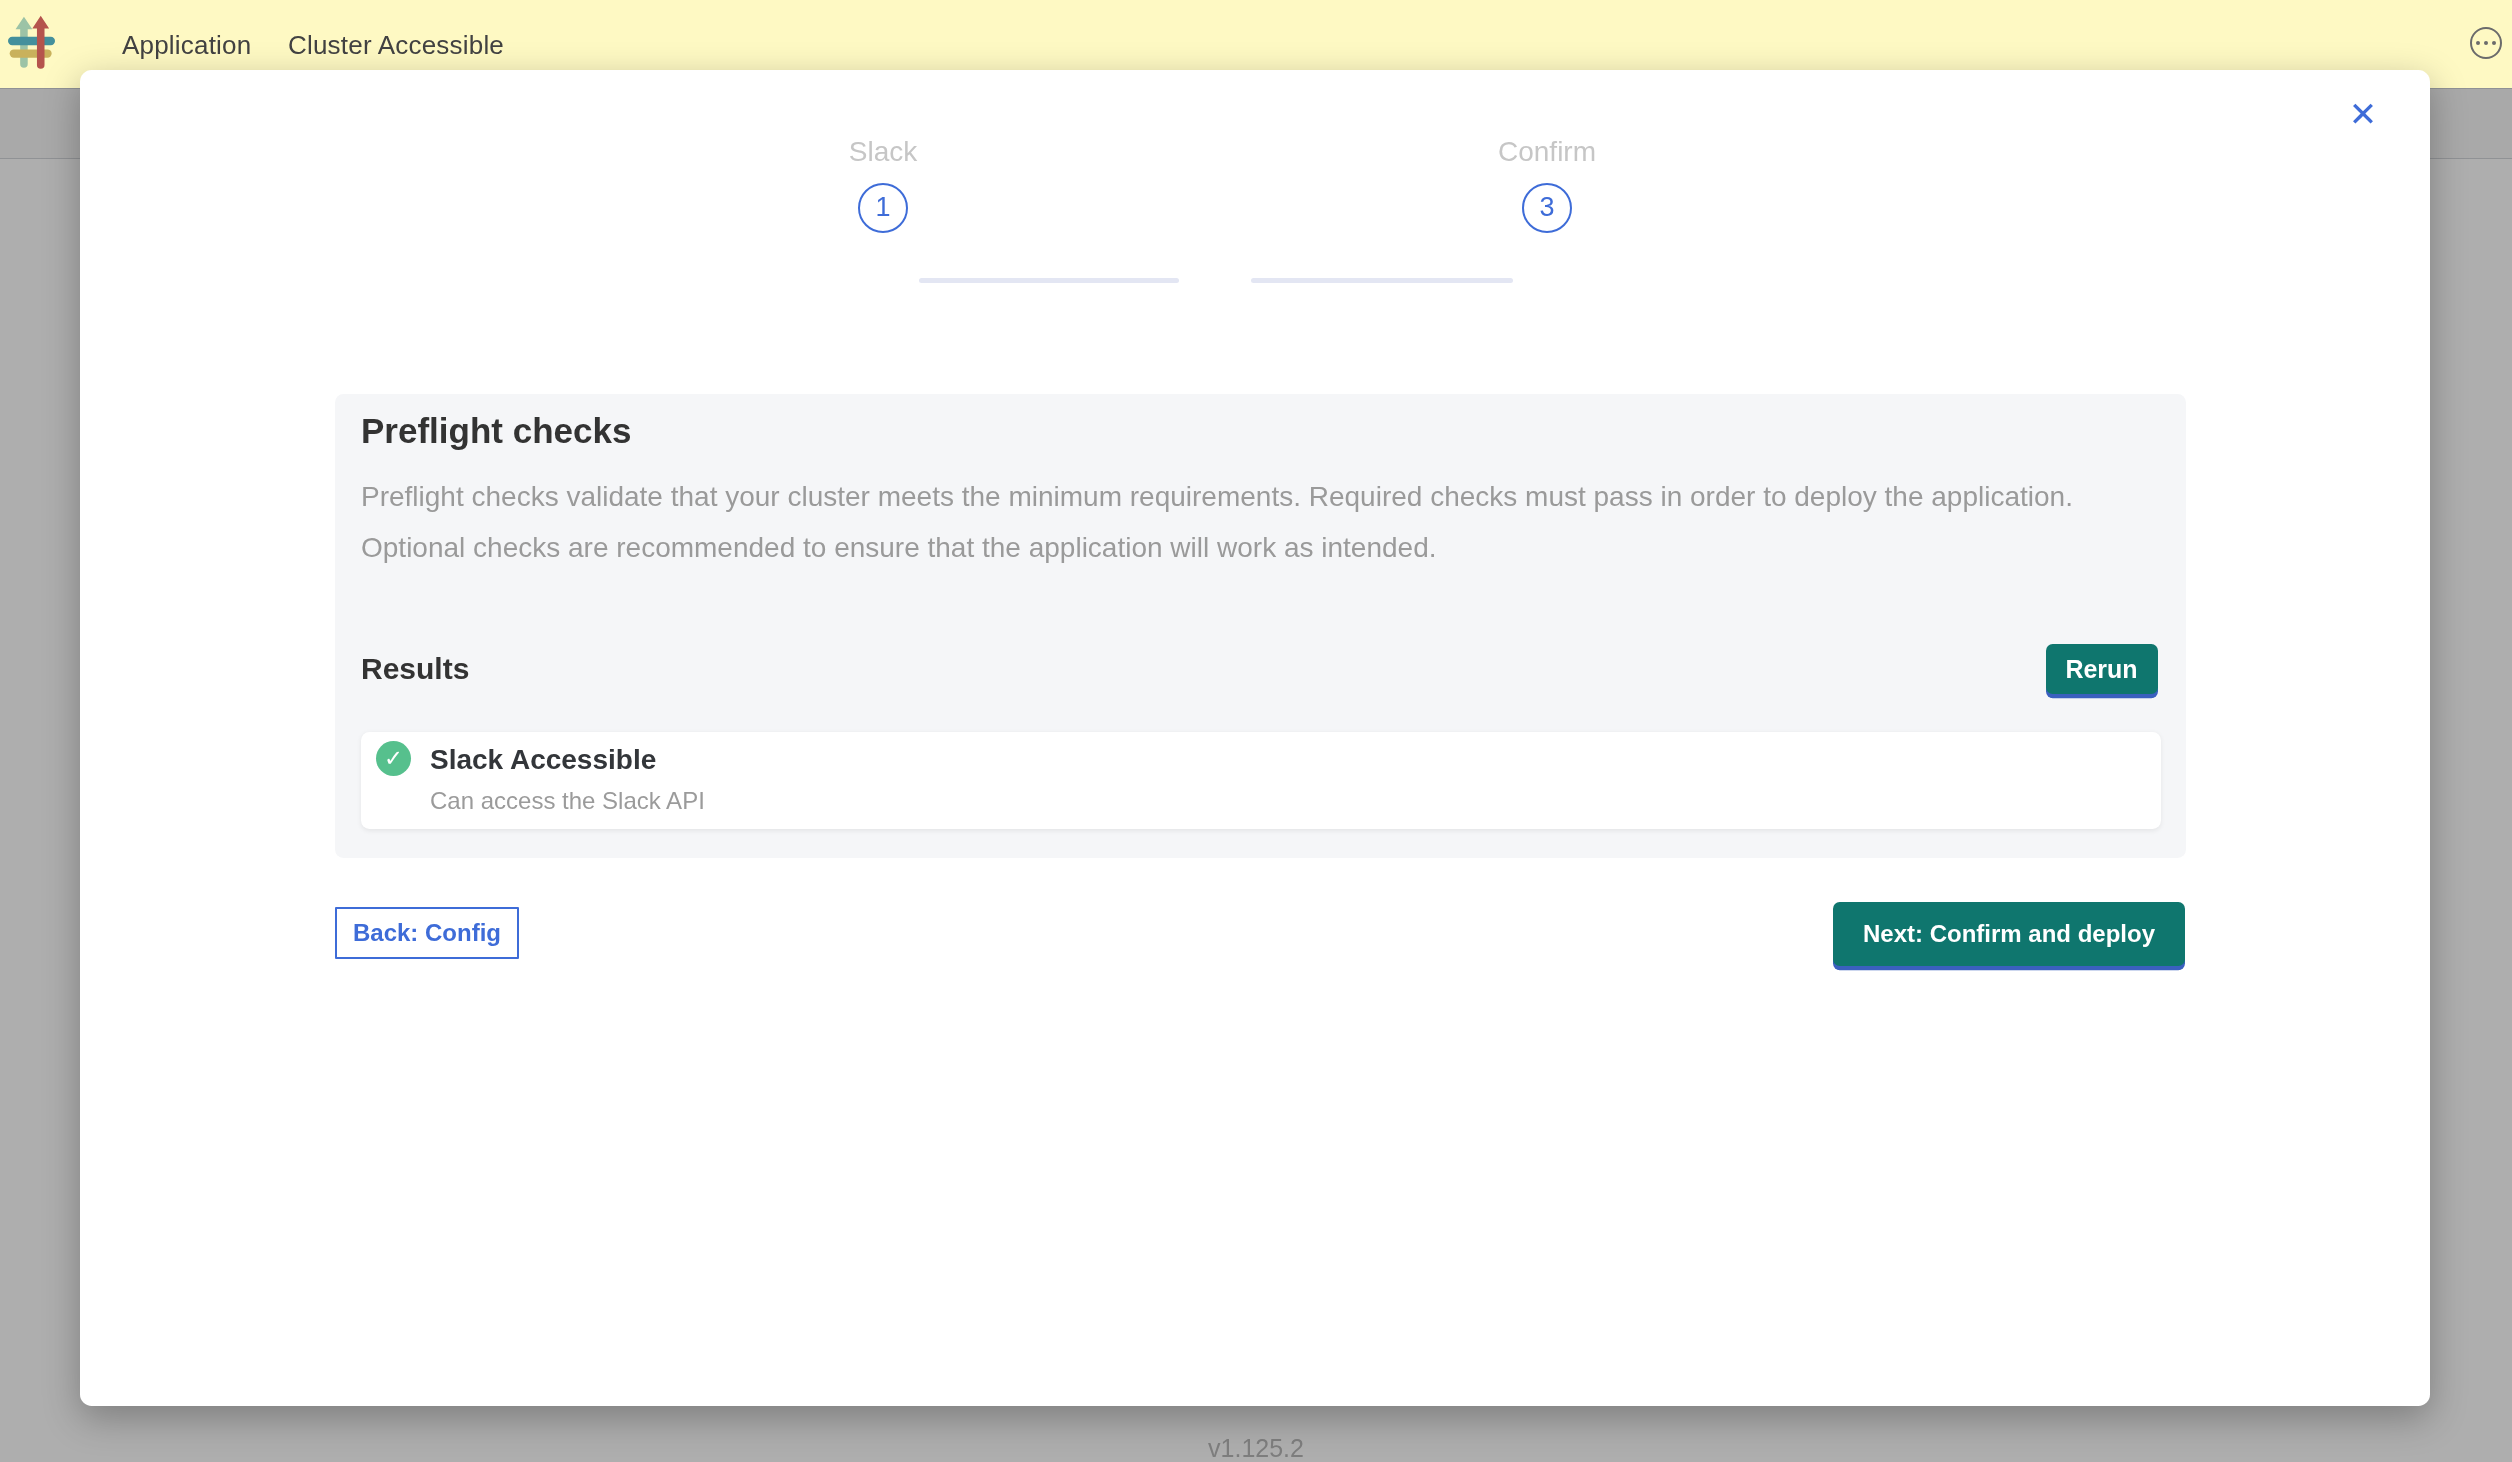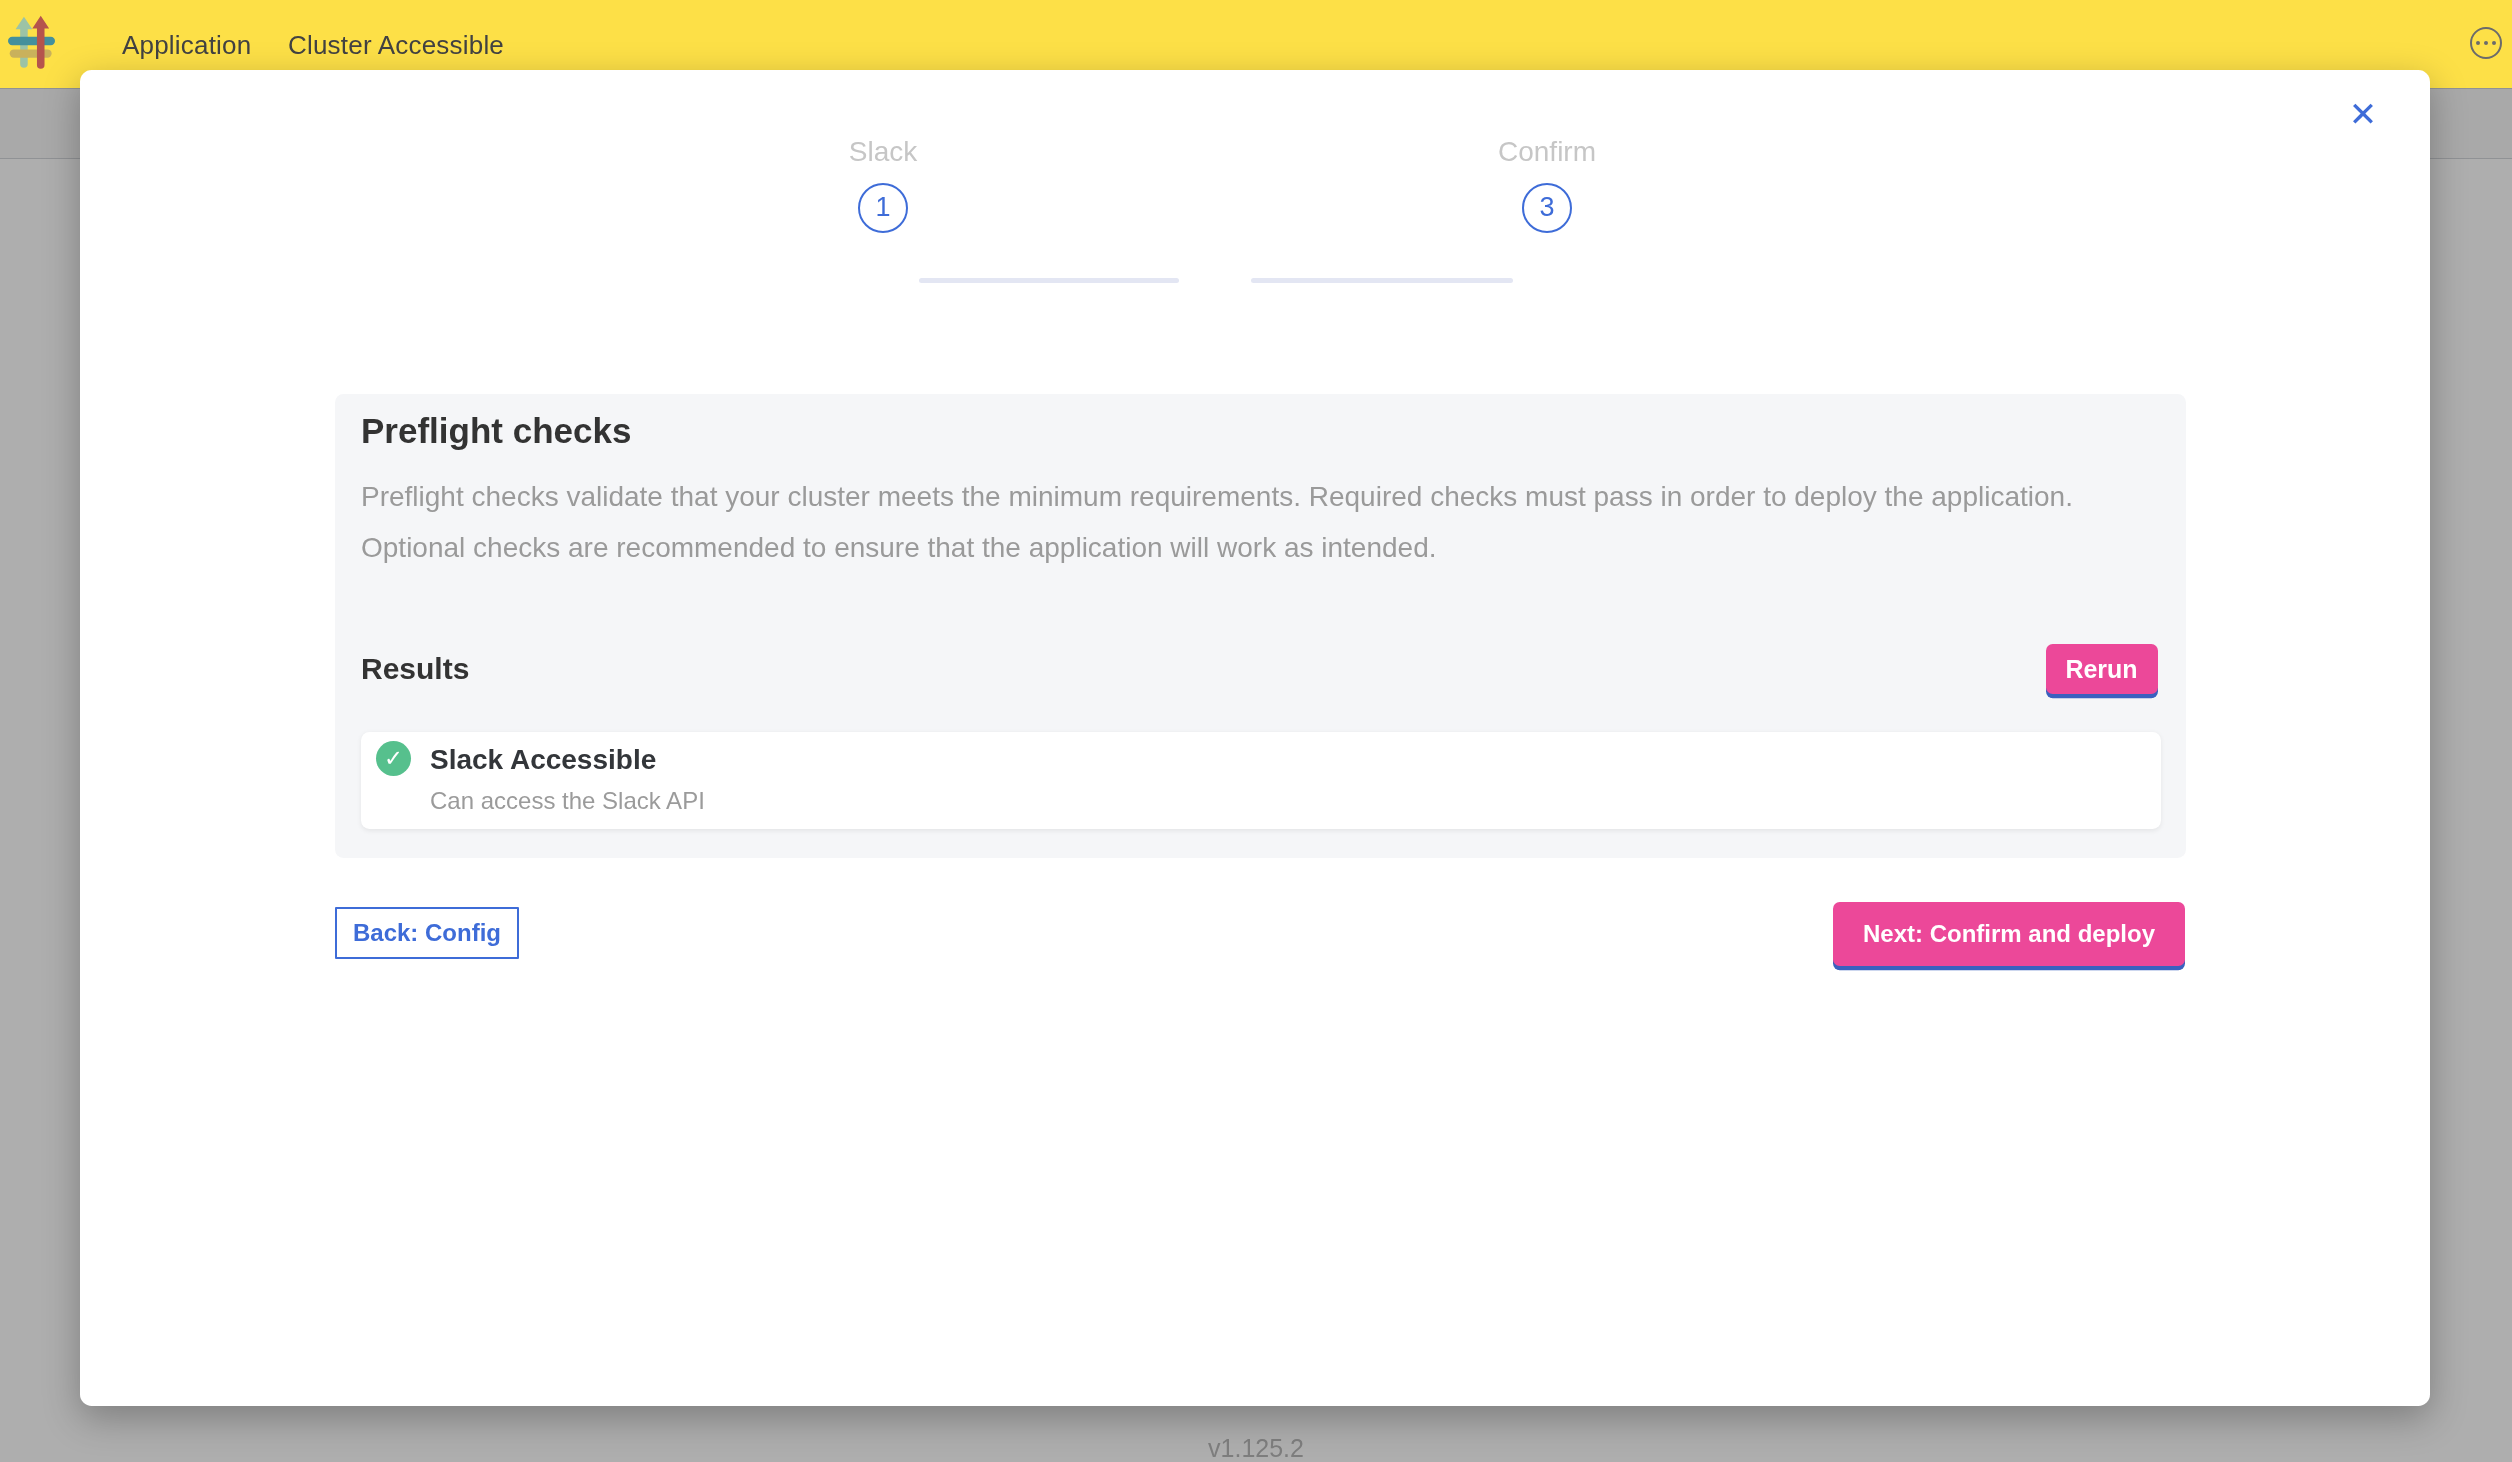--- a/index.html
+++ b/index.html
@@ -7,21 +7,21 @@
   body {
     font-family:"Liberation Sans","DejaVu Sans",sans-serif;
     background:#aeaeae;
     position:relative;
   }
 
   
   .backdrop { position:absolute; inset:0; }
   .app-header {
     position:absolute; top:0; left:0; width:2512px; height:88px;
-    background:#fde047;
+    background:#fef9c3;
   }
   .logo { position:absolute; left:8.4px; top:15px; width:47px; height:57px; }
   .nav-tab {
     position:absolute; top:30px; font-size:26px; color:#424242; letter-spacing:0.2px;
     cursor:pointer;
   }
   .tab-application { left:122px; }
   .tab-cluster { left:288px; }
   .overflow-menu {
     position:absolute; left:2470px; top:27px; width:32px; height:32px;
@@ -83,21 +83,21 @@
   .pf-desc {
     position:absolute; left:26px; top:77px; width:1748px;
     font-size:28px; line-height:51px; color:#9a9a9a;
   }
   .results-row {
     position:absolute; left:26px; right:28.5px; top:248px; height:54px;
     display:flex; align-items:center; justify-content:space-between;
   }
   .results-heading { font-size:30px; font-weight:bold; color:#333333; }
   .btn-blue {
-    background:#ec4899; color:#ffffff; border:none; border-radius:6.7px;
+    background:#0f766e; color:#ffffff; border:none; border-radius:6.7px;
     font-size:25px; font-weight:bold; font-family:inherit;
     box-shadow:0 4.2px 0 #3a60bf; cursor:pointer;
   }
   .rerun-btn { width:112px; height:50px; }
 
   .result-item {
     position:absolute; left:26px; top:338px; width:1800px; height:97px;
     background:#ffffff; border-radius:8.4px;
     box-shadow:0 1.7px 5px rgba(0,0,0,.07);
   }

